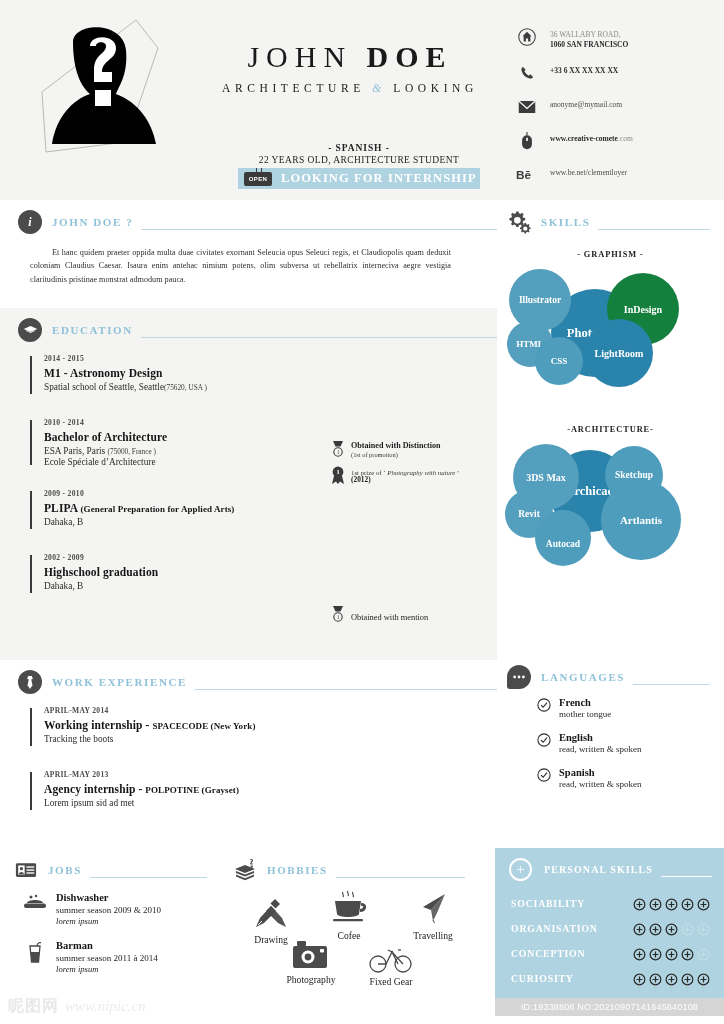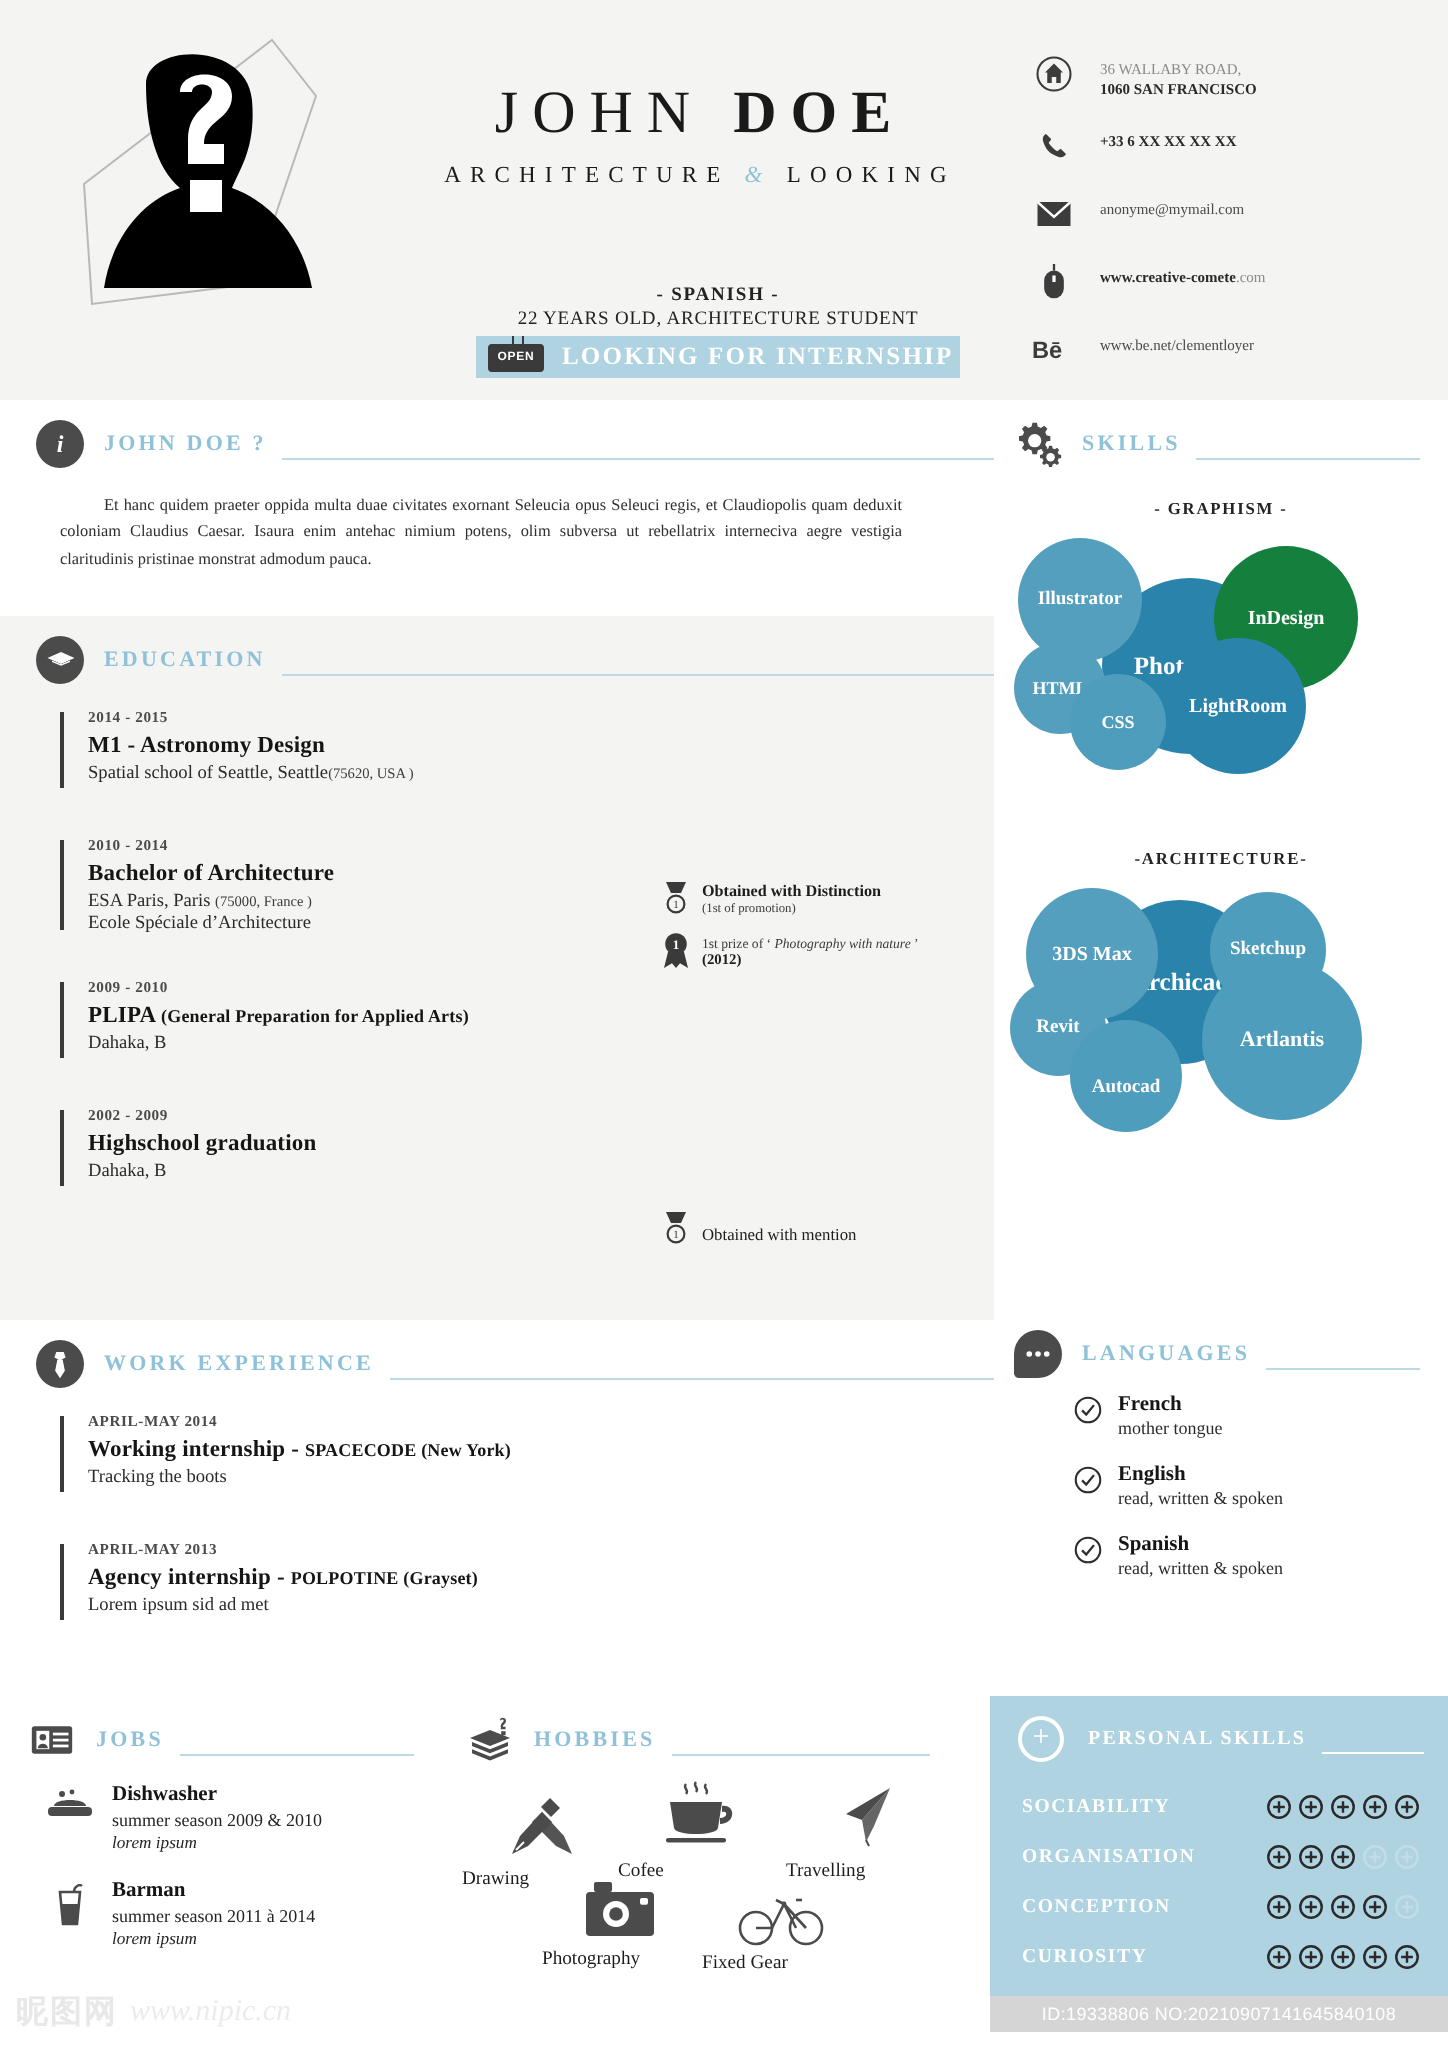--- a/index.html
+++ b/index.html
@@ -98,21 +98,21 @@
   .b-ps { position: absolute; left: 495px; top: 0; width: 229px; height: 150px; background: #afd3e0; }
 
   .job { display: flex; align-items: flex-start; margin: 10px 0 0 22px; }
   .job-ico { width: 26px; flex: 0 0 26px; display: flex; justify-content: center; padding-top: 2px; }
   .job-txt { margin-left: 8px; }
   .job-t { font-size: 10.5px; font-weight: bold; color: #151515; }
   .job-s { font-size: 9px; color: #242424; margin-top: 2px; }
   .job-s2 { font-size: 8.6px; color: #242424; font-style: italic; margin-top: 1px; }
 
   .hobbies { position: relative; height: 130px; }
-  .hob { position: absolute; text-align: left; width: 80px; }
+  .hob { position: absolute; text-align: center; width: 80px; }
   .hob-ico { height: 38px; display: flex; align-items: flex-end; justify-content: center; }
   .hob-l { font-size: 9.6px; color: #1c1c1c; margin-top: 2px; }
 
   .ps-head { display: flex; align-items: center; padding: 10px 12px 0 14px; }
   .ps-badge { width: 23px; height: 23px; border-radius: 50%; border: 2px solid #ffffff; display: flex; align-items: center; justify-content: center; flex: 0 0 23px; color: #fff; font-size: 15px; line-height: 1; }
   .ps-title { margin-left: 12px; font-size: 10px; font-weight: bold; letter-spacing: 1.1px; color: #ffffff; }
   .ps-rule { flex: 1 1 auto; height: 1px; background: #ffffff; margin-left: 8px; position: relative; top: 7px; }
   .ps-rows { margin-top: 10px; }
   .ps-row { display: flex; align-items: center; padding: 0 14px 0 16px; height: 25px; }
   .ps-name { font-size: 9.8px; font-weight: bold; letter-spacing: 0.8px; color: #ffffff; flex: 1 1 auto; }

